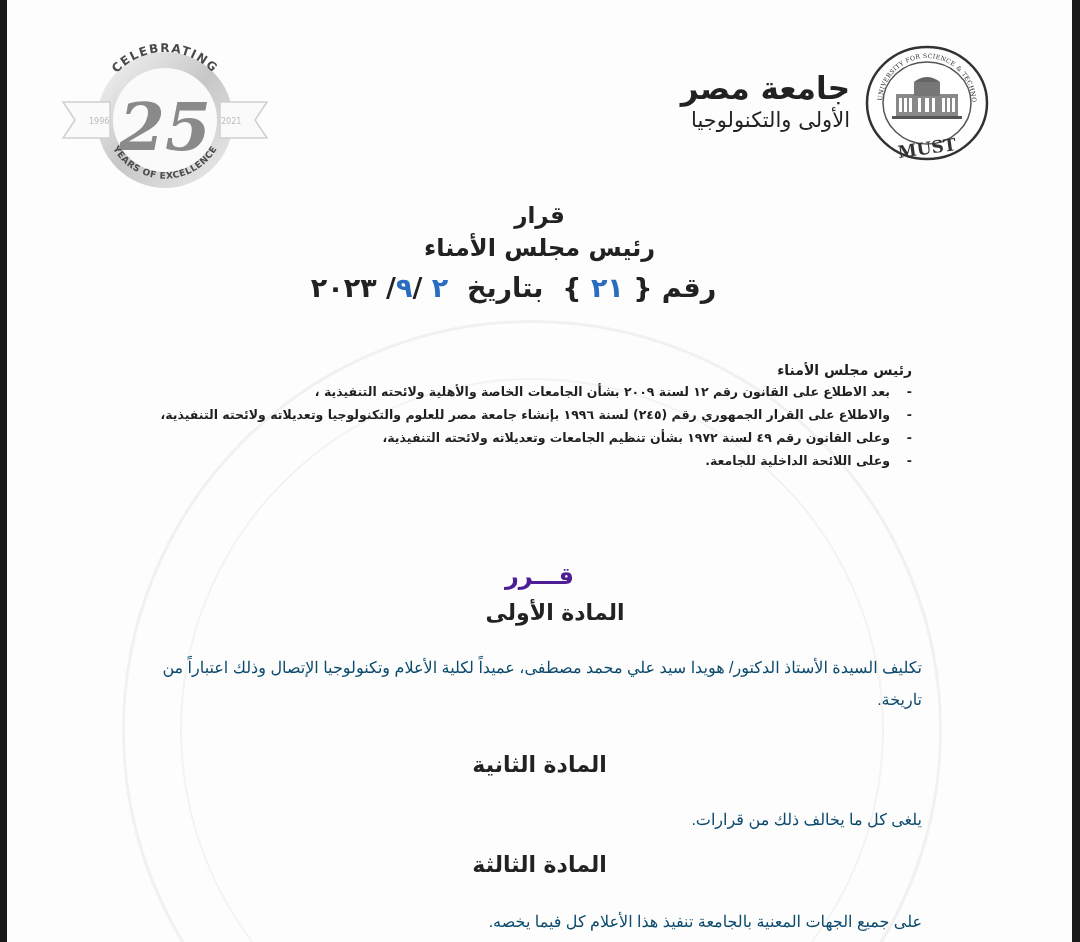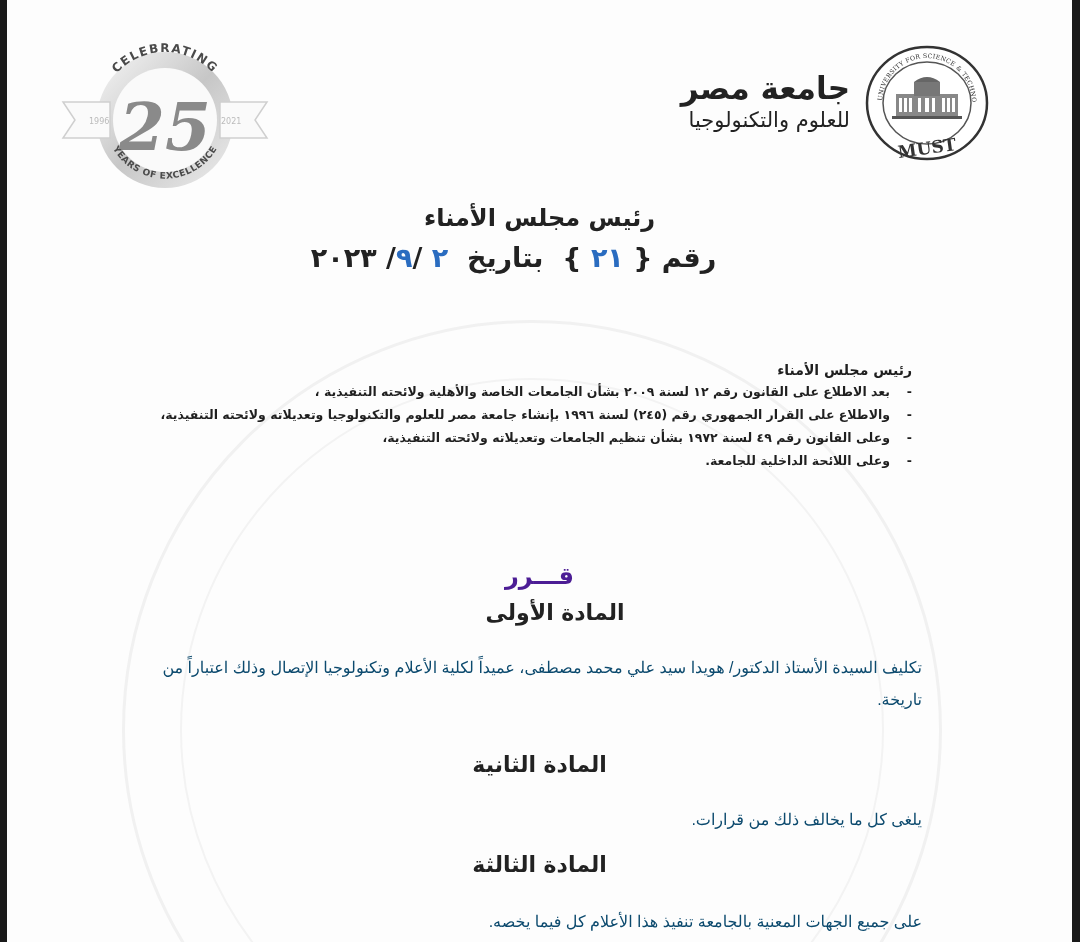--- a/index.html
+++ b/index.html
@@ -84,21 +84,21 @@
         <textPath href="#arcTop" startOffset="50%" text-anchor="middle">CELEBRATING</textPath>
       </text>
       <text font-size="9" font-weight="bold" fill="#4a4a4a" letter-spacing="0.5" font-family="DejaVu Sans, sans-serif">
         <textPath href="#arcBot" startOffset="50%" text-anchor="middle">YEARS OF EXCELLENCE</textPath>
       </text>
     </svg>
   </div>
 
   <div class="uni-name">
     <div class="l1">جامعة مصر</div>
-    <div class="l2">للعلوم والتكنولوجيا</div>
+    <div class="l2">الأولى والتكنولوجيا</div>
   </div>
 
   <div class="logo-seal">
     <svg viewBox="0 0 126 118">
       <defs>
         <path id="ring" d="M18,59 A45,45 0 1 1 108,59"></path>
       </defs>
       <ellipse cx="63" cy="59" rx="60" ry="56" fill="#fff" stroke="#333" stroke-width="2.5"></ellipse>
       <ellipse cx="63" cy="59" rx="44" ry="41" fill="#fff" stroke="#555" stroke-width="1.5"></ellipse>
       <text font-size="6.2" fill="#333" font-family="DejaVu Serif, serif" letter-spacing="0.3">
@@ -118,20 +118,21 @@
         <rect x="78" y="54" width="3" height="14"></rect>
           <rect x="83" y="54" width="3" height="14"></rect>
           <rect x="88" y="54" width="3" height="14"></rect>
       </g>
       <rect x="28" y="72" width="70" height="3" fill="#555"></rect>
       <text x="63" y="110" text-anchor="middle" font-size="17" font-weight="bold" fill="#333" font-family="DejaVu Serif, serif" transform="rotate(-8 63 104)">MUST</text>
     </svg>
   </div>
 
   <div class="title-block">
+    <div class="t1">قرار</div>
     <div class="t2">رئيس مجلس الأمناء</div>
     <div class="t3">
       <span>رقم {</span>
       <span class="blue">٢١</span>
       <span>}</span>
       &nbsp;<span>بتاريخ</span>&nbsp;
       <span class="blue">٢</span>
       <span>/</span><span class="blue">٩</span><span>/</span>
       <span>٢٠٢٣</span>
     </div>

